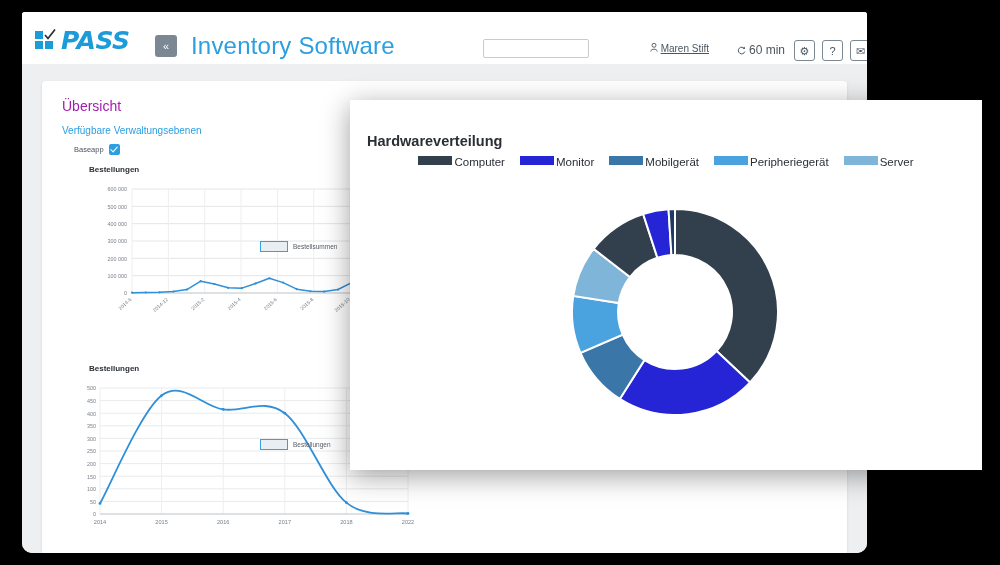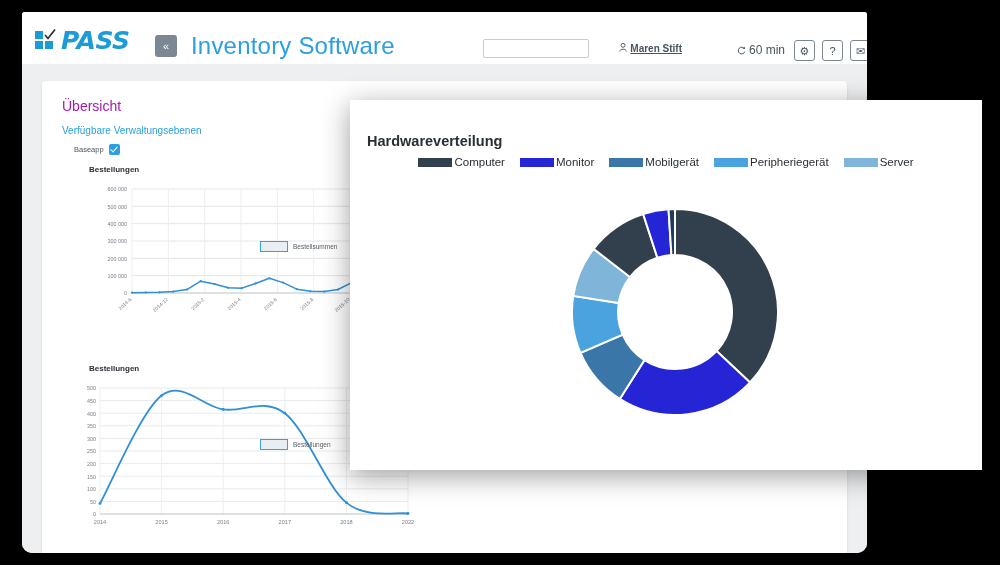--- a/index.html
+++ b/index.html
@@ -113,28 +113,27 @@
     border: 1px solid #c8ccd0;
     border-radius: 2px;
     background: #ffffff;
     font-size: 10px;
     padding: 0 4px;
     box-sizing: border-box;
     color: #333;
   }
   #user-block {
     position: absolute;
-    right: 219px;
+    right: 192px;
     top: 31px;
     display: flex;
     align-items: flex-start;
     gap: 3px;
     font-size: 10px;
     color: #4a5560;
-    font-weight: bold;
   }
   #user-name {
     text-decoration: underline;
     cursor: pointer;
   }
   #refresh-block {
     position: absolute;
     right: 116px;
     top: 31px;
     display: flex;
@@ -284,21 +283,21 @@
     width: 632px;
     display: flex;
     justify-content: center;
     align-items: center;
     gap: 15px;
   }
   #ov-legend-row1 { top: 56px; }
   #ov-legend-row2 { top: 76px; }
   .ov-legend-item {
     display: flex;
-    align-items: center;
+    align-items: flex-start;
     gap: 2px;
   }
   .ov-swatch {
     width: 34px;
     height: 9px;
     display: block;
   }
   .ov-label {
     font-size: 11.5px;
     color: #2a2f35;

